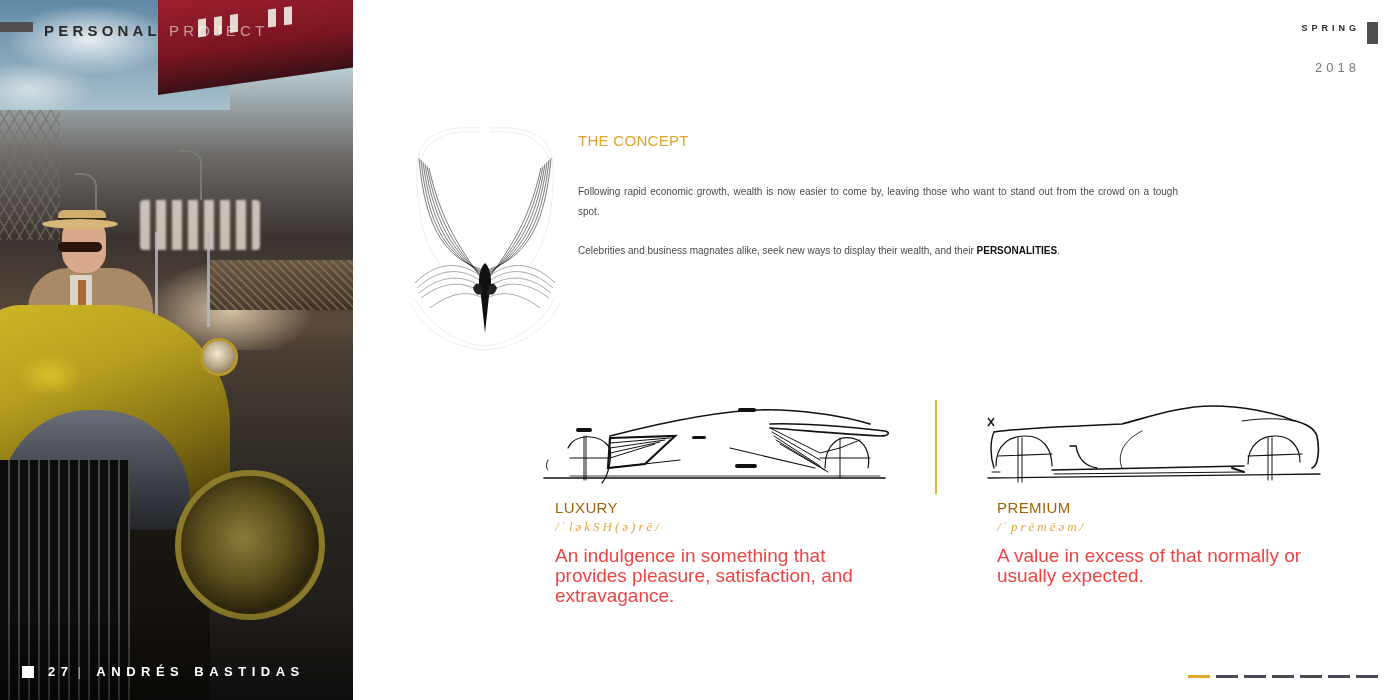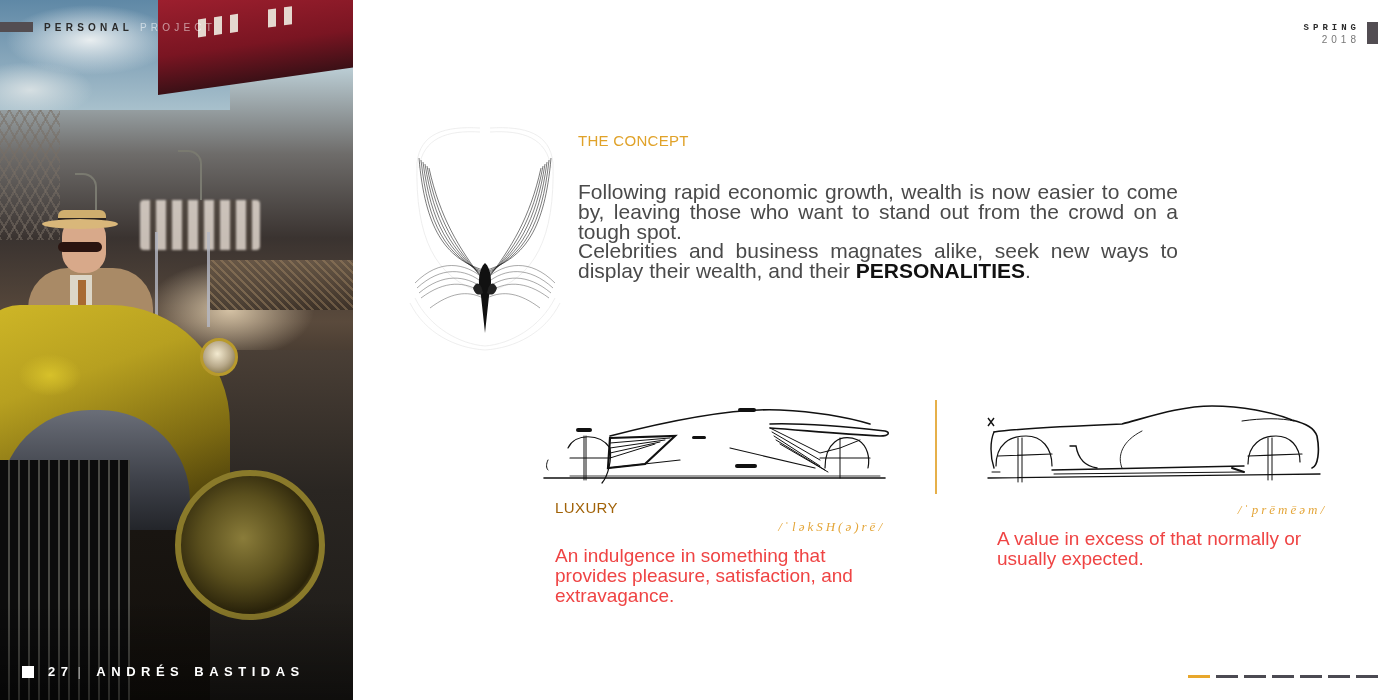--- a/index.html
+++ b/index.html
@@ -52,55 +52,55 @@
     .headlamp-big { position: absolute; left: 175px; top: 470px; width: 150px; height: 150px; border-radius: 50%;
       background: radial-gradient(circle at 45% 45%, #8a7c3a 0%, #5a4f1d 40%, #2a230a 70%, #6a5a20 80%, #1a1505 100%);
       border: 6px solid #8a7a2a; }
     .headlamp-small { position: absolute; left: 200px; top: 338px; width: 38px; height: 38px; border-radius: 50%;
       background: radial-gradient(circle at 45% 40%, #f3ead0 0%, #b8a98a 50%, #6a5a2a 100%); border: 3px solid #b89a2c; }
     .windshield { position: absolute; left: 155px; top: 232px; width: 55px; height: 95px; border: 3px solid #b5b8c4; border-top: none; border-bottom: none; opacity: .8; }
 
     .photo-bottom-shade { position: absolute; left: 0; top: 600px; width: 353px; height: 100px; background: linear-gradient(180deg, rgba(0,0,0,0), rgba(0,0,0,0.45)); }
 
     .tag-bar { position: absolute; left: 0; top: 22px; width: 33px; height: 10px; background: #534d51; }
-    .tag-text { position: absolute; left: 44px; top: 22px; font-size: 10px; letter-spacing: 4.2px; color: #2a2a2a; font-weight: bold; white-space: nowrap; }
+    .tag-text { position: absolute; left: 44px; top: 22px; font-size: 15px; letter-spacing: 4.2px; color: #2a2a2a; font-weight: bold; white-space: nowrap; }
     .tag-text .light { color: rgba(255,255,255,0.55); font-weight: normal; }
 
     .footer { position: absolute; left: 22px; top: 664px; color: #fff; font-size: 13px; letter-spacing: 5.5px; white-space: nowrap; display: flex; align-items: center; }
     .footer .square { width: 12px; height: 12px; background: #fff; margin-right: 14px; }
     .footer .page { font-weight: bold; }
     .footer .sep { margin: 0 10px 0 4px; opacity: .6; font-weight: normal; }
     .footer .first { font-weight: bold; }
     .footer .last { font-weight: bold; margin-left: 10px; }
 
     
     .season { position: absolute; right: 40px; top: 22px; text-align: right; line-height: 12px; }
-    .season .s1 { font-size: 9px; letter-spacing: 4px; font-weight: bold; color: #2b2b2b; font-family: Liberation Mono, monospace; }
-    .season .s2 { font-size: 10px; letter-spacing: 4px; color: #777; }
+    .season .s1 { font-size: 9px; letter-spacing: 4px; font-weight: bold; color: #2b2b2b; }
+    .season .s2 { font-size: 13px; letter-spacing: 4px; color: #777; margin-top: 28px; }
     .season-bar { position: absolute; right: 22px; top: 22px; width: 11px; height: 22px; background: #524d52; }
 
     
     .wings { position: absolute; left: 405px; top: 118px; width: 160px; height: 245px; }
     .concept-title { position: absolute; left: 578px; top: 132px; font-size: 15px; color: #e0a229; letter-spacing: .3px; }
-    .concept-p { position: absolute; left: 578px; width: 600px; font-size: 21px; line-height: 20px; color: #4a4a4a; text-align: justify; }
+    .concept-p { position: absolute; left: 578px; width: 600px; font-size: 10px; line-height: 20px; color: #4a4a4a; text-align: justify; }
     .concept-p1 { top: 182px; }
     .concept-p2 { top: 241px; }
     .concept-p strong { color: #111; font-weight: bold; }
 
     
     .sketch { position: absolute; }
     .sketch-luxury { left: 540px; top: 398px; width: 355px; height: 90px; }
     .sketch-premium { left: 982px; top: 396px; width: 342px; height: 90px; }
     .divider { position: absolute; left: 935px; top: 400px; width: 2px; height: 94px; background: #e6b04a; }
 
     .def { position: absolute; width: 330px; }
     .def-luxury { left: 555px; top: 499px; }
     .def-premium { left: 997px; top: 499px; }
     .def .term { font-size: 15px; color: #a16207; letter-spacing: .4px; }
-    .def .phon { font-family: "Liberation Serif", "DejaVu Serif", serif; font-style: italic; font-size: 13px; color: #e4a63a; letter-spacing: 3px; margin-top: 3px; text-align: right; }
+    .def .phon { font-family: "Liberation Serif", "DejaVu Serif", serif; font-style: italic; font-size: 13px; color: #e4a63a; letter-spacing: 3px; margin-top: 3px; }
     .def .meaning { font-size: 19px; color: #ef4444; line-height: 20px; margin-top: 11px; }
 
     
     .pager { position: absolute; left: 1188px; top: 675px; display: flex; gap: 6px; }
     .pager .dash { width: 22px; height: 3px; background: #4b4a52; }
     .pager .dash.active { background: #e8a72c; }
   </style>
 </head>
 <body>
 
@@ -262,20 +262,21 @@
   </g>
   <path d="M6 22 L12 30 M12 22 L6 30" stroke="#111" stroke-width="1.4"></path>
 </svg>
 
 <div class="def def-luxury">
   <div class="term">LUXURY</div>
   <div class="phon">/ˈləkSH(ə)rē/</div>
   <div class="meaning">An indulgence in something that provides pleasure, satisfaction, and extravagance.</div>
 </div>
 <div class="def def-premium">
+  <div class="term">PREMIUM</div>
   <div class="phon">/ˈprēmēəm/</div>
   <div class="meaning">A value in excess of that normally or usually expected.</div>
 </div>
 
 <div class="pager">
   <span class="dash active"></span>
   <span class="dash"></span>
   <span class="dash"></span>
   <span class="dash"></span>
   <span class="dash"></span>

